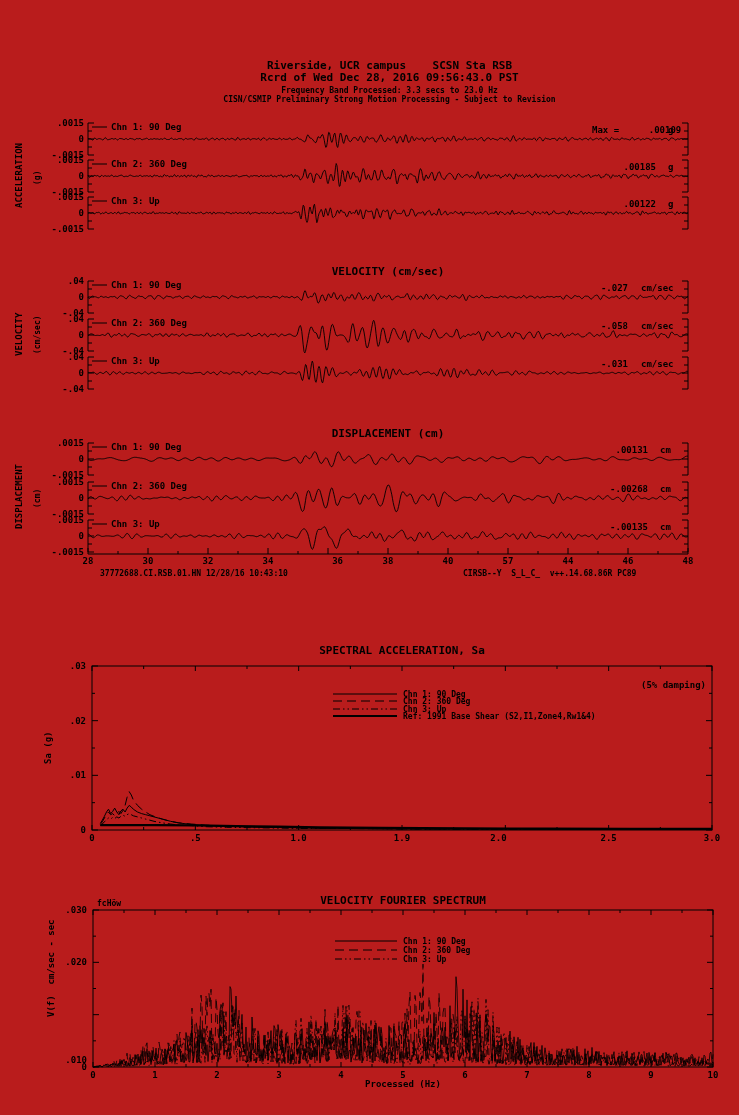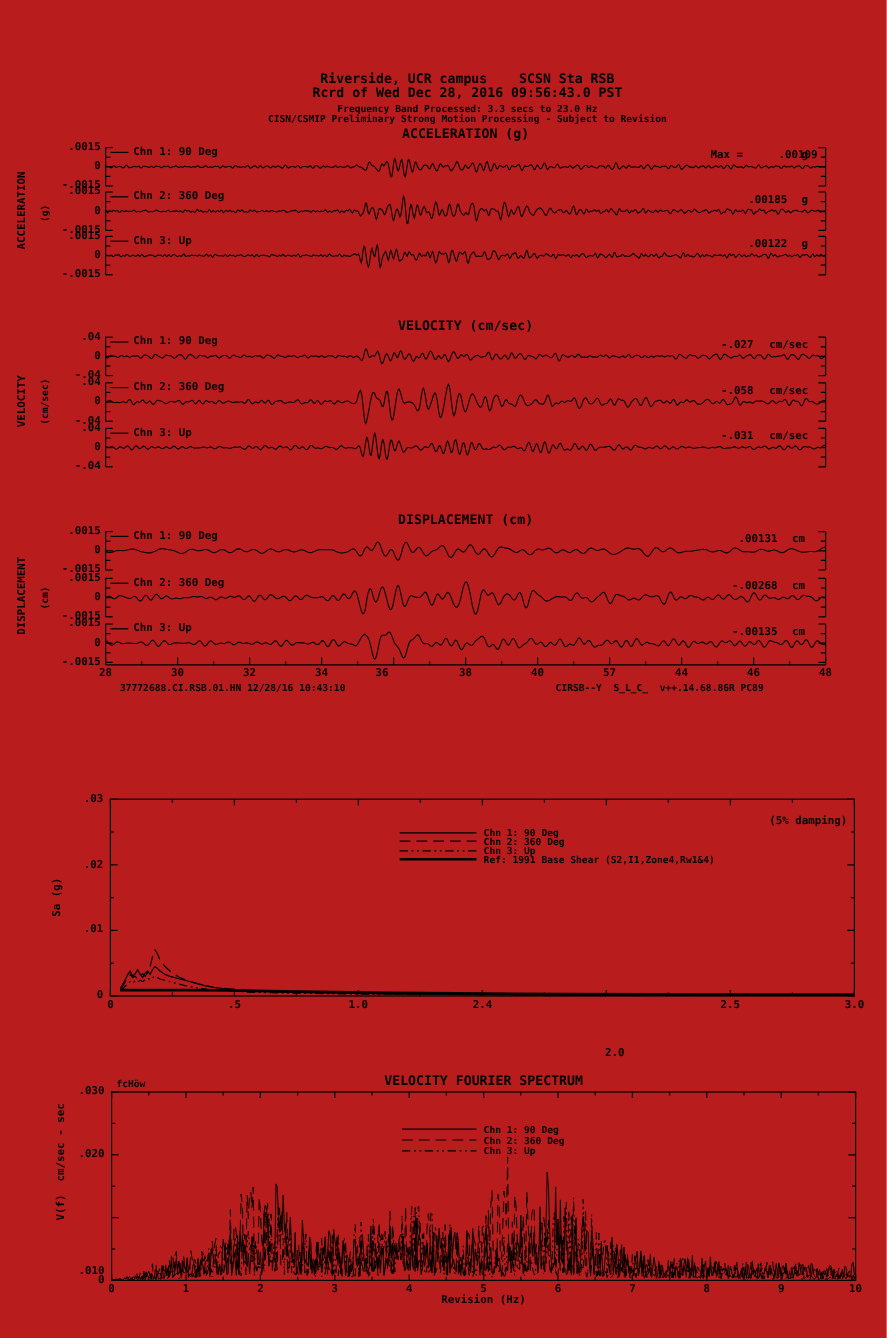--- a/index.html
+++ b/index.html
@@ -278,40 +278,40 @@
       <line x1="335" y1="941" x2="397" y2="941" stroke="#000" stroke-width="1"></line>
       <line x1="335" y1="950" x2="397" y2="950" stroke="#000" stroke-width="1" stroke-dasharray="9,5"></line>
       <line x1="335" y1="959" x2="397" y2="959" stroke="#000" stroke-width="1" stroke-dasharray="7,3,1.5,3,1.5,3"></line>
     </svg>
 
   <div class="lbl t11 ctr" style="left:20px;top:60px;width:739px">Riverside, UCR campus    SCSN Sta RSB</div>
   <div class="lbl t11 ctr" style="left:20px;top:72px;width:739px">Rcrd of Wed Dec 28, 2016 09:56:43.0 PST</div>
   <div class="lbl t8 ctr" style="left:20px;top:86px;width:739px">Frequency Band Processed: 3.3 secs to 23.0 Hz</div>
   <div class="lbl t8 ctr" style="left:20px;top:95px;width:739px">CISN/CSMIP Preliminary Strong Motion Processing - Subject to Revision</div>
 
-  <div class="lbl t11 ctr" style="left:88px;top:106px;width:600px">ACCELERATION (g)</div>
   <div class="lbl t11 ctr" style="left:88px;top:428px;width:600px">DISPLACEMENT (cm)</div>
   <div class="lbl t11 ctr" style="left:88px;top:266px;width:600px">VELOCITY (cm/sec)</div>
 
   <div class="lbl rot" style="left:14px;top:208px">ACCELERATION</div>
   <div class="lbl rot t8" style="left:33px;top:185px">(g)</div>
   <div class="lbl rot" style="left:14px;top:356px">VELOCITY</div>
   <div class="lbl rot t8" style="left:33px;top:354px">(cm/sec)</div>
   <div class="lbl rot" style="left:14px;top:529px">DISPLACEMENT</div>
   <div class="lbl rot t8" style="left:33px;top:508px">(cm)</div>
 
   <div class="lbl t8" style="left:100px;top:569px">37772688.CI.RSB.01.HN 12/28/16 10:43:10</div>
   <div class="lbl t8" style="left:463px;top:569px">CIRSB--Y  S_L_C_  v++.14.68.86R PC89</div>
 
+  <div class="lbl t11 ctr" style="left:92px;top:645px;width:620px">SPECTRAL ACCELERATION, Sa</div>
   <div class="lbl rt" style="left:506px;top:680px;width:200px">(5% damping)</div>
   <div class="lbl rot" style="left:43px;top:764px">Sa (g)</div>
 
   <div class="lbl t11 ctr" style="left:93px;top:895px;width:620px">VELOCITY FOURIER SPECTRUM</div>
   <div class="lbl t8" style="left:97px;top:899px">fcHöw</div>
-  <div class="lbl ctr" style="left:93px;top:1079px;width:620px">Revision (Hz)</div>
+  <div class="lbl ctr" style="left:93px;top:1079px;width:620px">Processed (Hz)</div>
   <div class="lbl rot" style="left:46px;top:1017px">V(f)  cm/sec - sec</div>
 <div class="lbl" style="left: 111px; top: 122px;">Chn 1: 90 Deg</div>
     <div class="lbl" style="left: 40px; top: 118px; width: 44px; text-align: right;">.0015</div>
     <div class="lbl" style="left: 40px; top: 134px; width: 44px; text-align: right;">0</div>
     <div class="lbl" style="left: 40px; top: 150px; width: 44px; text-align: right;">-.0015</div>
     <div class="lbl" style="left: 592px; top: 125px;">Max =</div>
     <div class="lbl" style="left: 596px; top: 125px; width: 60px; text-align: center; margin-left: 39px;">.00109</div>
     <div class="lbl" style="left: 668px; top: 125px;">g</div>
     <div class="lbl" style="left: 111px; top: 159px;">Chn 2: 360 Deg</div>
     <div class="lbl" style="left: 40px; top: 155px; width: 44px; text-align: right;">.0015</div>
@@ -358,32 +358,32 @@
     <div class="lbl" style="left: 111px; top: 519px;">Chn 3: Up</div>
     <div class="lbl" style="left: 40px; top: 515px; width: 44px; text-align: right;">.0015</div>
     <div class="lbl" style="left: 40px; top: 531px; width: 44px; text-align: right;">0</div>
     <div class="lbl" style="left: 40px; top: 547px; width: 44px; text-align: right;">-.0015</div>
     <div class="lbl" style="left: 588px; top: 522px; width: 60px; text-align: right;">-.00135</div>
     <div class="lbl" style="left: 660px; top: 522px;">cm</div>
     <div class="lbl" style="left: 73px; top: 556px; width: 30px; text-align: center;">28</div>
     <div class="lbl" style="left: 133px; top: 556px; width: 30px; text-align: center;">30</div>
     <div class="lbl" style="left: 193px; top: 556px; width: 30px; text-align: center;">32</div>
     <div class="lbl" style="left: 253px; top: 556px; width: 30px; text-align: center;">34</div>
-    <div class="lbl" style="left: 313px; top: 556px; width: 30px; text-align: left;">36</div>
+    <div class="lbl" style="left: 313px; top: 556px; width: 30px; text-align: right;">36</div>
     <div class="lbl" style="left: 373px; top: 556px; width: 30px; text-align: center;">38</div>
     <div class="lbl" style="left: 433px; top: 556px; width: 30px; text-align: center;">40</div>
     <div class="lbl" style="left: 493px; top: 556px; width: 30px; text-align: center;">57</div>
     <div class="lbl" style="left: 553px; top: 556px; width: 30px; text-align: center;">44</div>
     <div class="lbl" style="left: 613px; top: 556px; width: 30px; text-align: center;">46</div>
     <div class="lbl" style="left: 673px; top: 556px; width: 30px; text-align: center;">48</div>
     <div class="lbl" style="left: 77px; top: 833px; width: 30px; text-align: center;">0</div>
     <div class="lbl" style="left: 180.333px; top: 833px; width: 30px; text-align: center;">.5</div>
     <div class="lbl" style="left: 283.667px; top: 833px; width: 30px; text-align: center;">1.0</div>
-    <div class="lbl" style="left: 387px; top: 833px; width: 30px; text-align: center;">2.4</div>
-    <div class="lbl" style="left: 490.333px; top: 833px; width: 30px; text-align: right; margin-top: 40px;">2.0</div>
+    <div class="lbl" style="left: 387px; top: 833px; width: 30px; text-align: center;">1.9</div>
+    <div class="lbl" style="left: 490.333px; top: 833px; width: 30px; text-align: left;">2.0</div>
     <div class="lbl" style="left: 593.667px; top: 833px; width: 30px; text-align: center;">2.5</div>
     <div class="lbl" style="left: 697px; top: 833px; width: 30px; text-align: center;">3.0</div>
     <div class="lbl" style="left: 40px; top: 661px; width: 46px; text-align: right;">.03</div>
     <div class="lbl" style="left: 40px; top: 715.667px; width: 46px; text-align: right;">.02</div>
     <div class="lbl" style="left: 40px; top: 770.333px; width: 46px; text-align: right;">.01</div>
     <div class="lbl" style="left: 40px; top: 825px; width: 46px; text-align: right;">0</div>
     <div class="lbl t8" style="left: 403px; top: 690px;">Chn 1: 90 Deg</div>
     <div class="lbl t8" style="left: 403px; top: 697px;">Chn 2: 360 Deg</div>
     <div class="lbl t8" style="left: 403px; top: 705px;">Chn 3: Up</div>
     <div class="lbl t8" style="left: 403px; top: 712px;">Ref: 1991 Base Shear (S2,I1,Zone4,Rw1&amp;4)</div>

